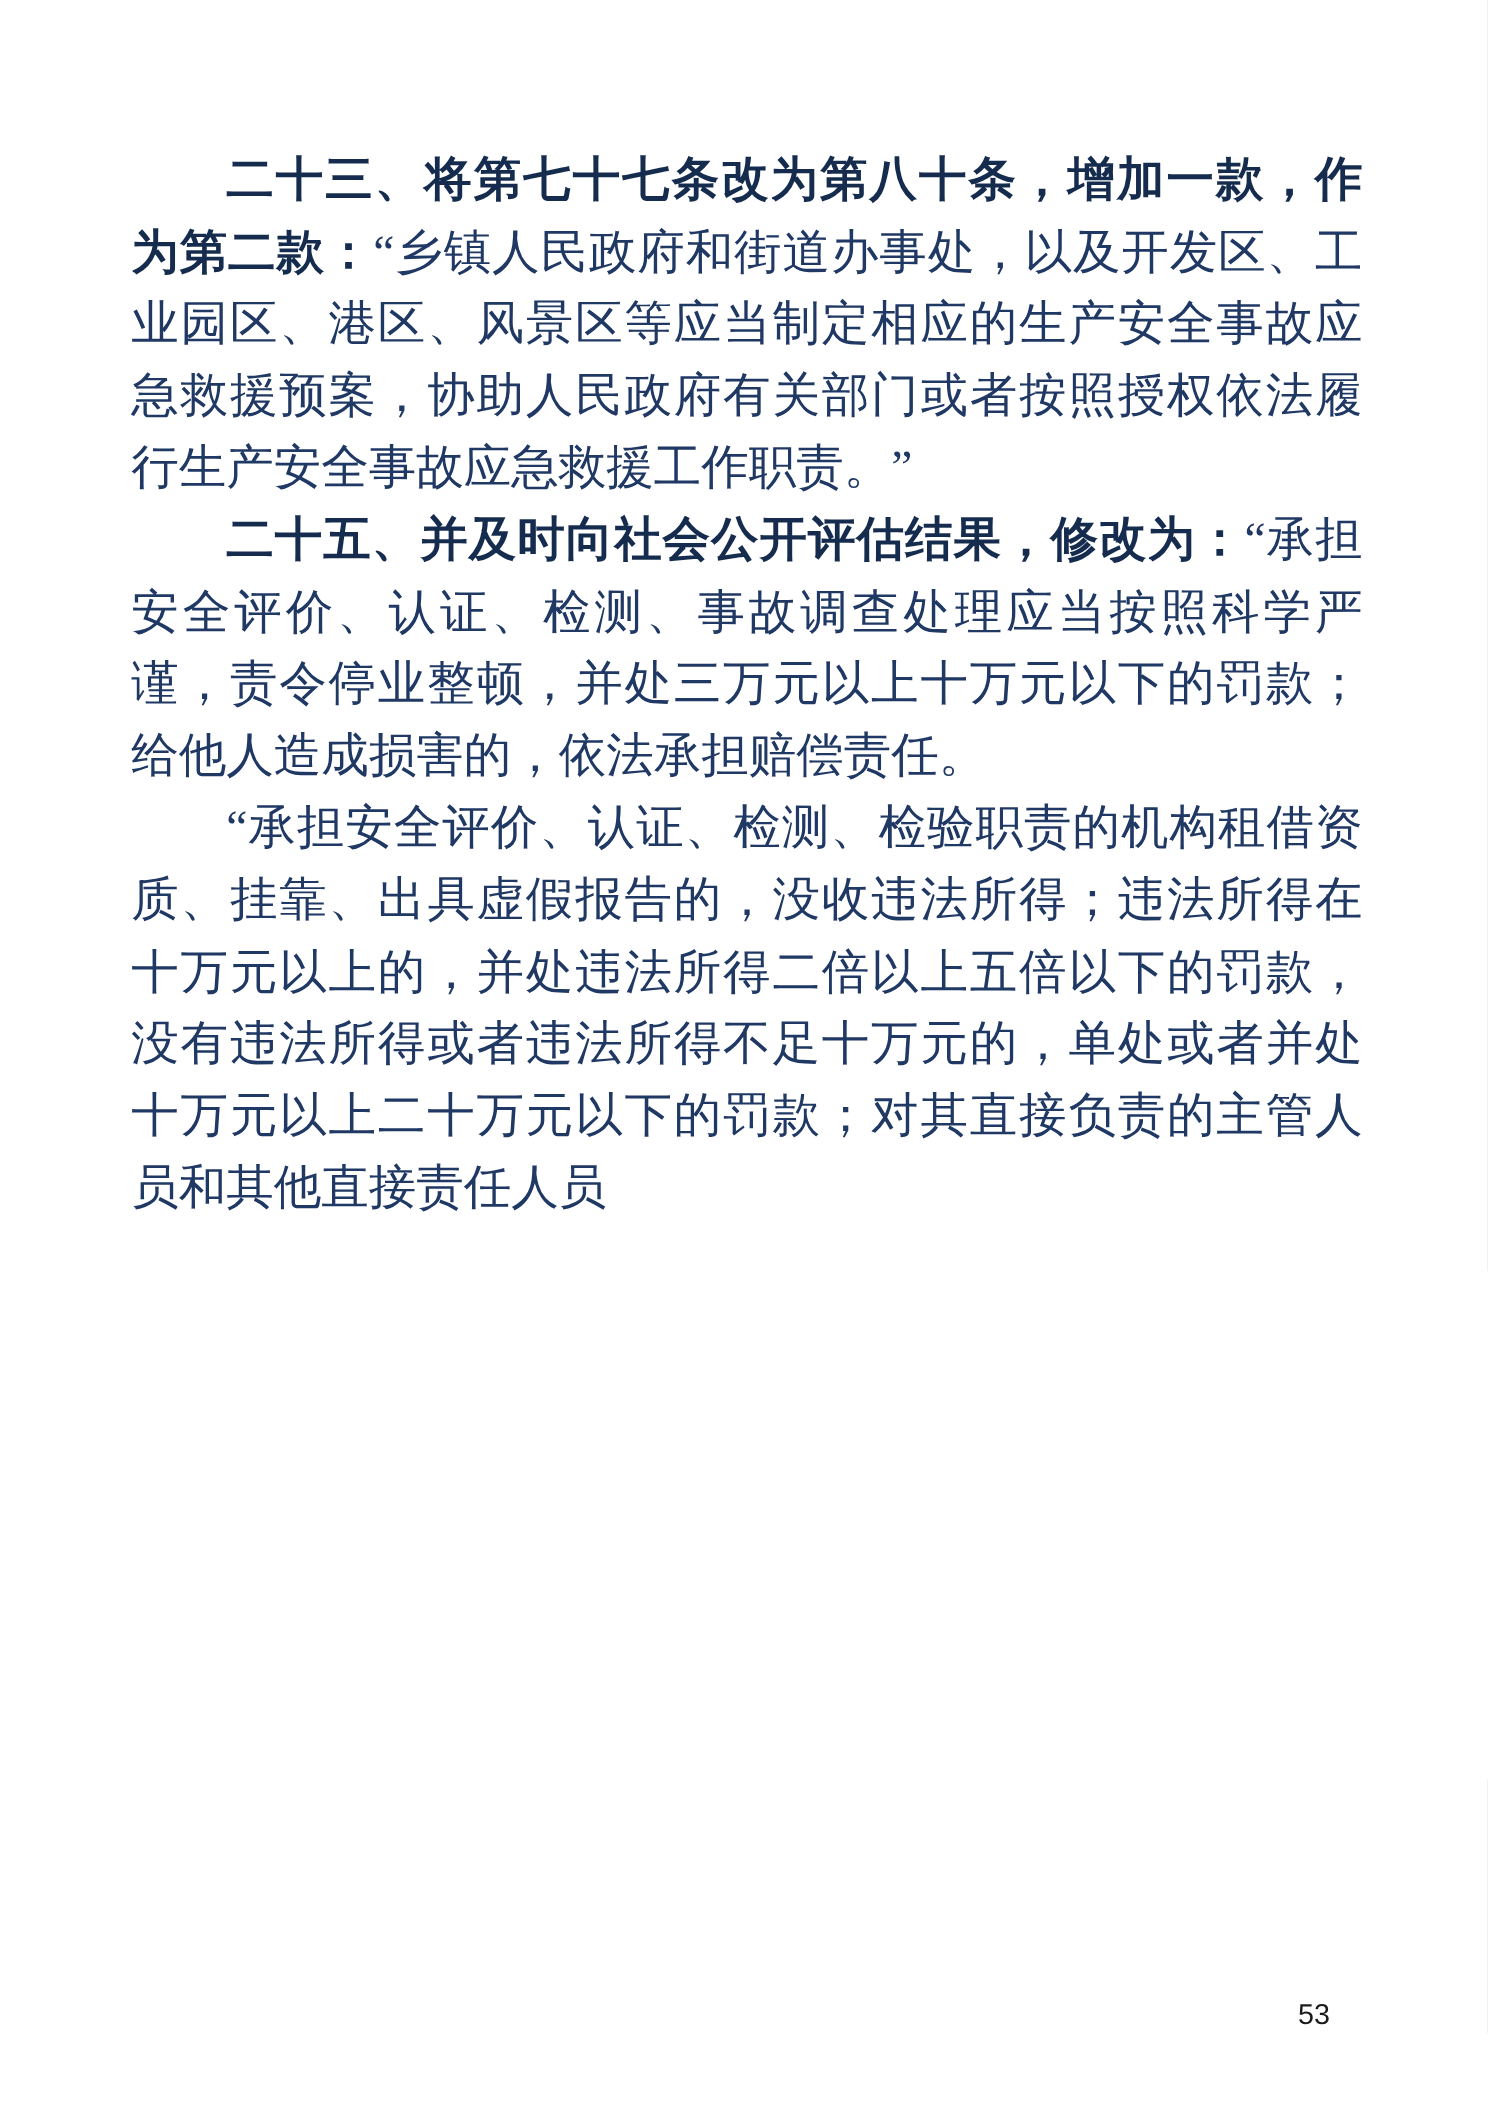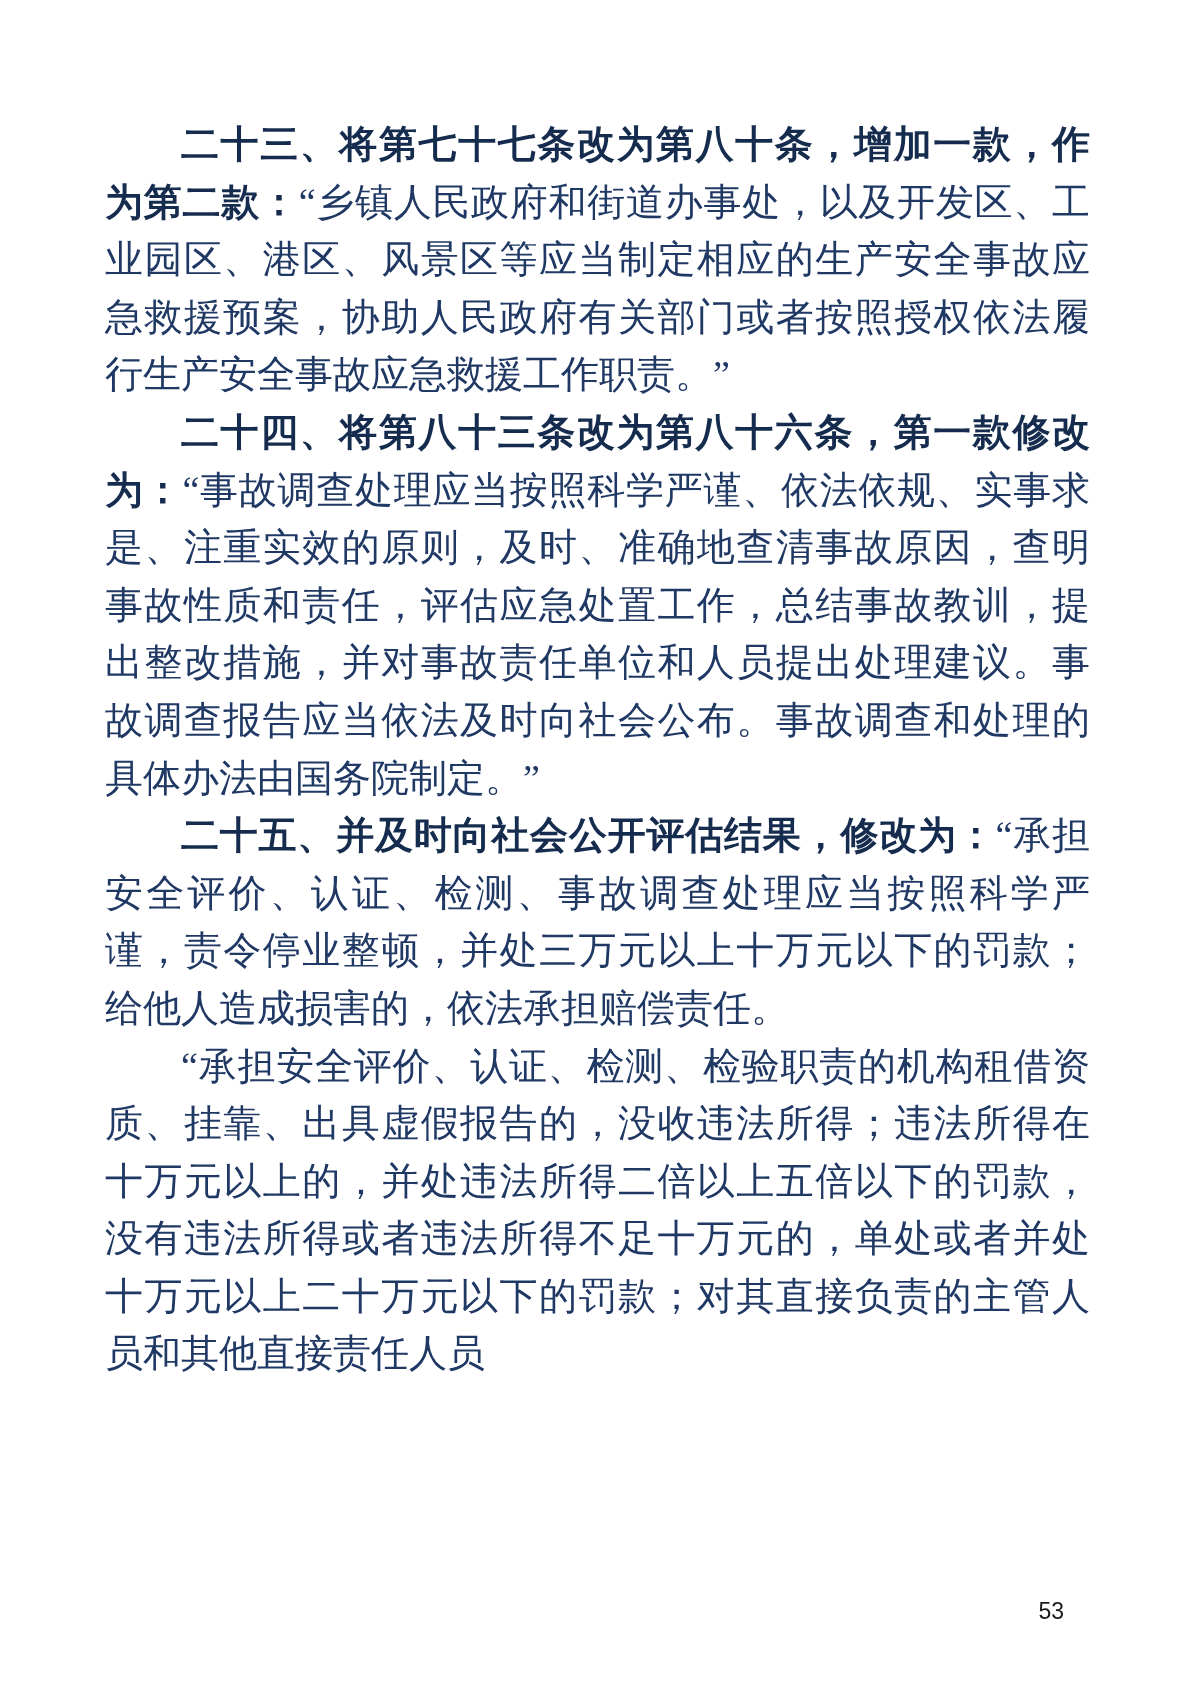--- a/index.html
+++ b/index.html
@@ -44,21 +44,20 @@
   }
 </style>
 </head>
 <body>
 
 <div class="page">
   <div class="content">
 
     <p class="para"><span class="clause-bold">二十三、将第七十七条改为第八十条，增加一款，作为第二款：</span><span>“乡镇人民政府和街道办事处，以及开发区、工业园区、港区、风景区等应当制定相应的生产安全事故应急救援预案，协助人民政府有关部门或者按照授权依法履行生产安全事故应急救援工作职责。”</span></p>
 
-    <p class="para"><span class="clause-bold">二十四、将第八十三条改为第八十六条，第一款修改为：</span><span>“事故调查处理应当按照科学严谨、依法依规、实事求是、注重实效的原则，及时、准确地查清事故原因，查明事故性质和责任，评估应急处置工作，总结事故教训，提出整改措施，并对事故责任单位和人员提出处理建议。事故调查报告应当依法及时向社会公布。事故调查和处理的具体办法由国务院制定。”</span></p>
 
 
     <p class="para"><span class="clause-bold">二十五、并及时向社会公开评估结果，修改为：</span><span>“承担安全评价、认证、检测、事故调查处理应当按照科学严谨，责令停业整顿，并处三万元以上十万元以下的罚款；给他人造成损害的，依法承担赔偿责任。</span></p>
 
     <p class="para"><span>“承担安全评价、认证、检测、检验职责的机构租借资质、挂靠、出具虚假报告的，没收违法所得；违法所得在十万元以上的，并处违法所得二倍以上五倍以下的罚款，没有违法所得或者违法所得不足十万元的，单处或者并处十万元以上二十万元以下的罚款；对其直接负责的主管人员和其他直接责任人员</span></p>
 
   </div>
 
   <div class="footer-num">53</div>
 </div>

